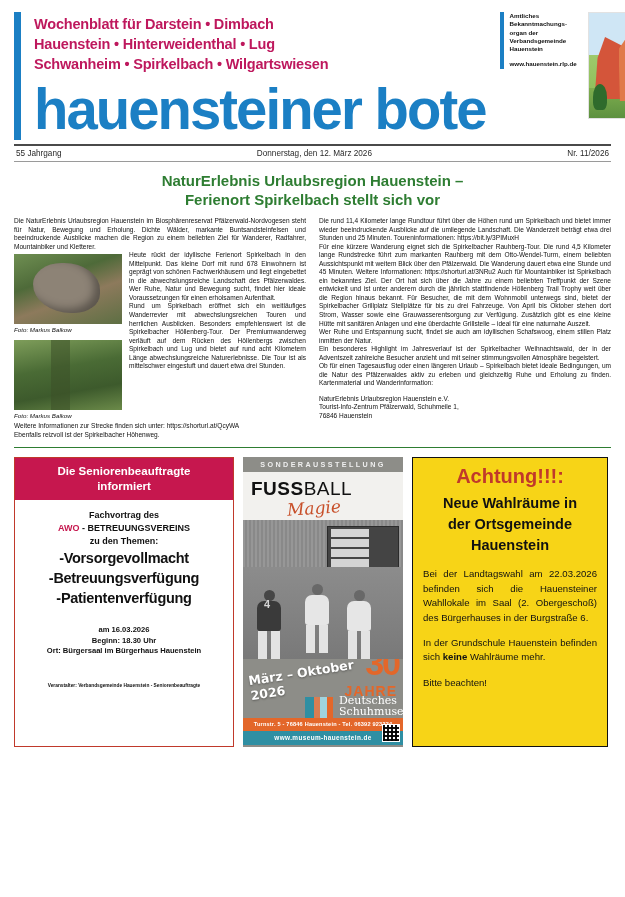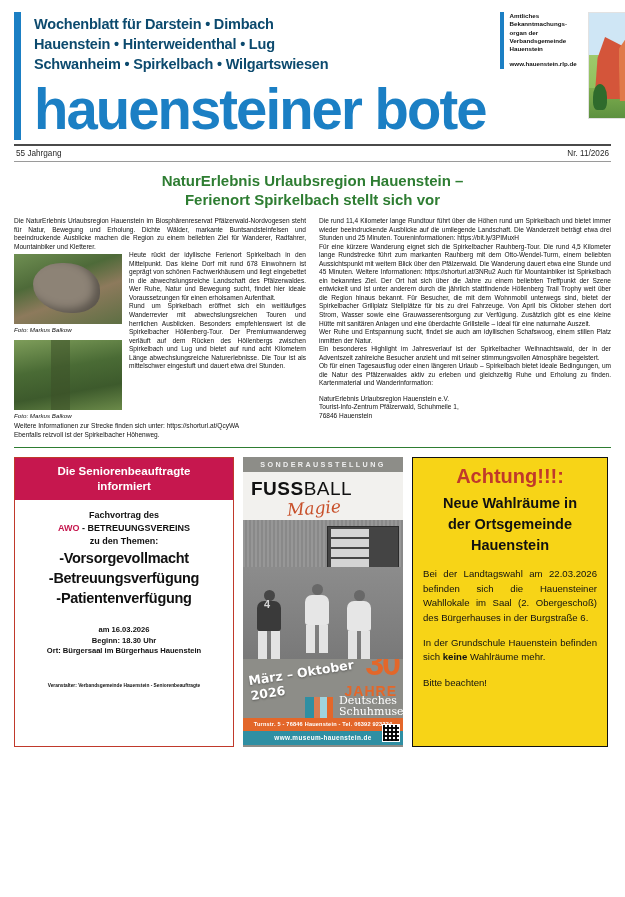--- a/index.html
+++ b/index.html
@@ -18,21 +18,21 @@
   }
 
   
   .masthead { display: flex; align-items: stretch; height: 128px; }
   .mast-bar { width: 7px; background: #1b7fc4; flex: 0 0 7px; }
   .mast-left { flex: 1 1 auto; padding-left: 13px; padding-top: 2px; }
   .mast-line {
     font-weight: bold;
     font-size: 14.5px;
     line-height: 20px;
-    color: #0c4a6e;
+    color: #be185d;
     font-stretch: condensed;
     letter-spacing: -0.2px;
     white-space: nowrap;
   }
   .mast-title {
     color: #1b7fc4;
     font-size: 58px;
     line-height: 58px;
     font-weight: bold;
     letter-spacing: -2px;
@@ -273,20 +273,21 @@
         <div class="rock-b"></div>
 
         <div class="tree" style="left:4px;"></div>
 
       </div>
     </div>
   </div>
 
   <div class="dateline">
     <span>55 Jahrgang</span>
+    <span class="ctr">Donnerstag, den 12. März 2026</span>
     <span>Nr. 11/2026</span>
   </div>
 
   <div class="article">
     <div class="headline">
       <div>NaturErlebnis Urlaubsregion Hauenstein –</div>
       <div>Ferienort Spirkelbach stellt sich vor</div>
     </div>
 
     <div class="cols">

